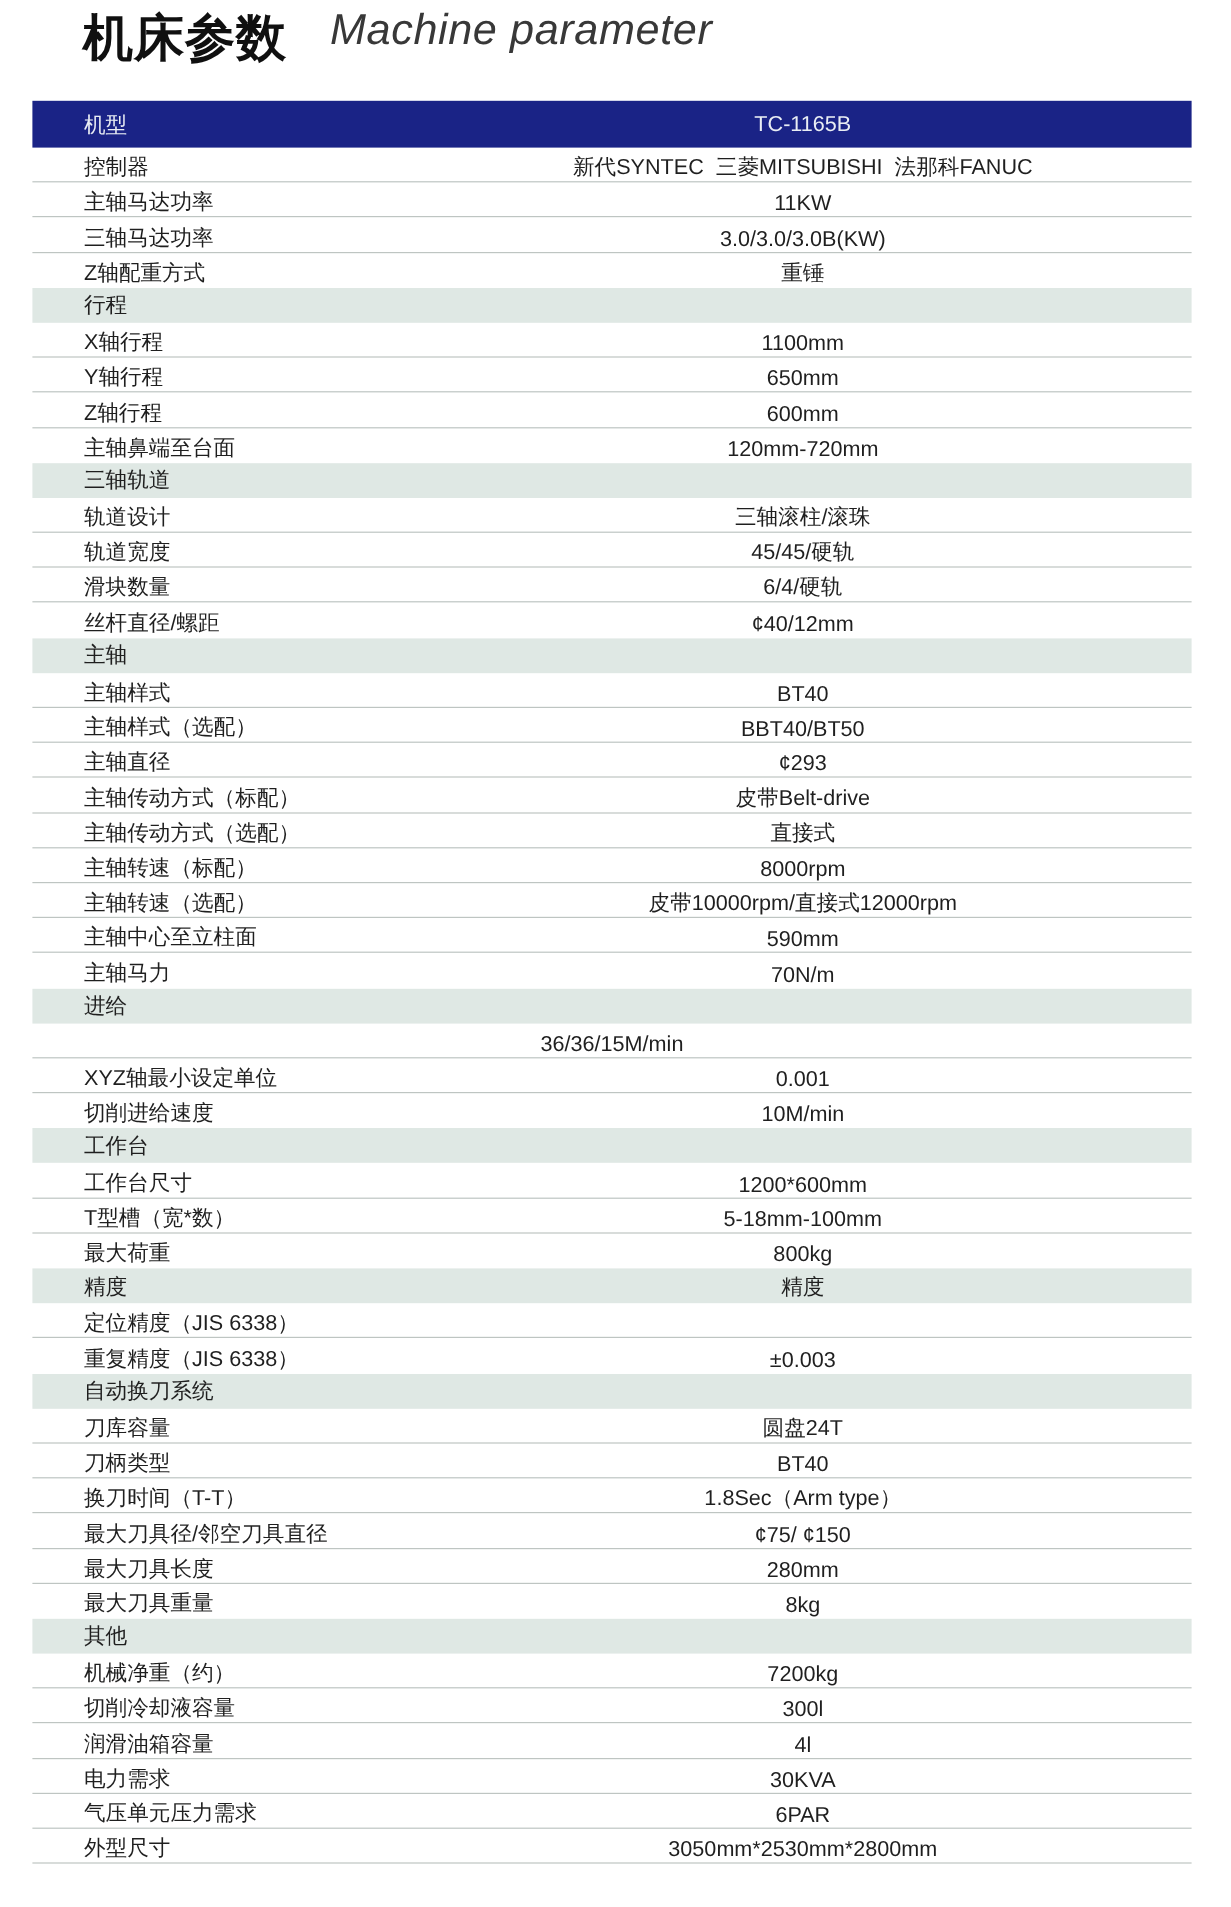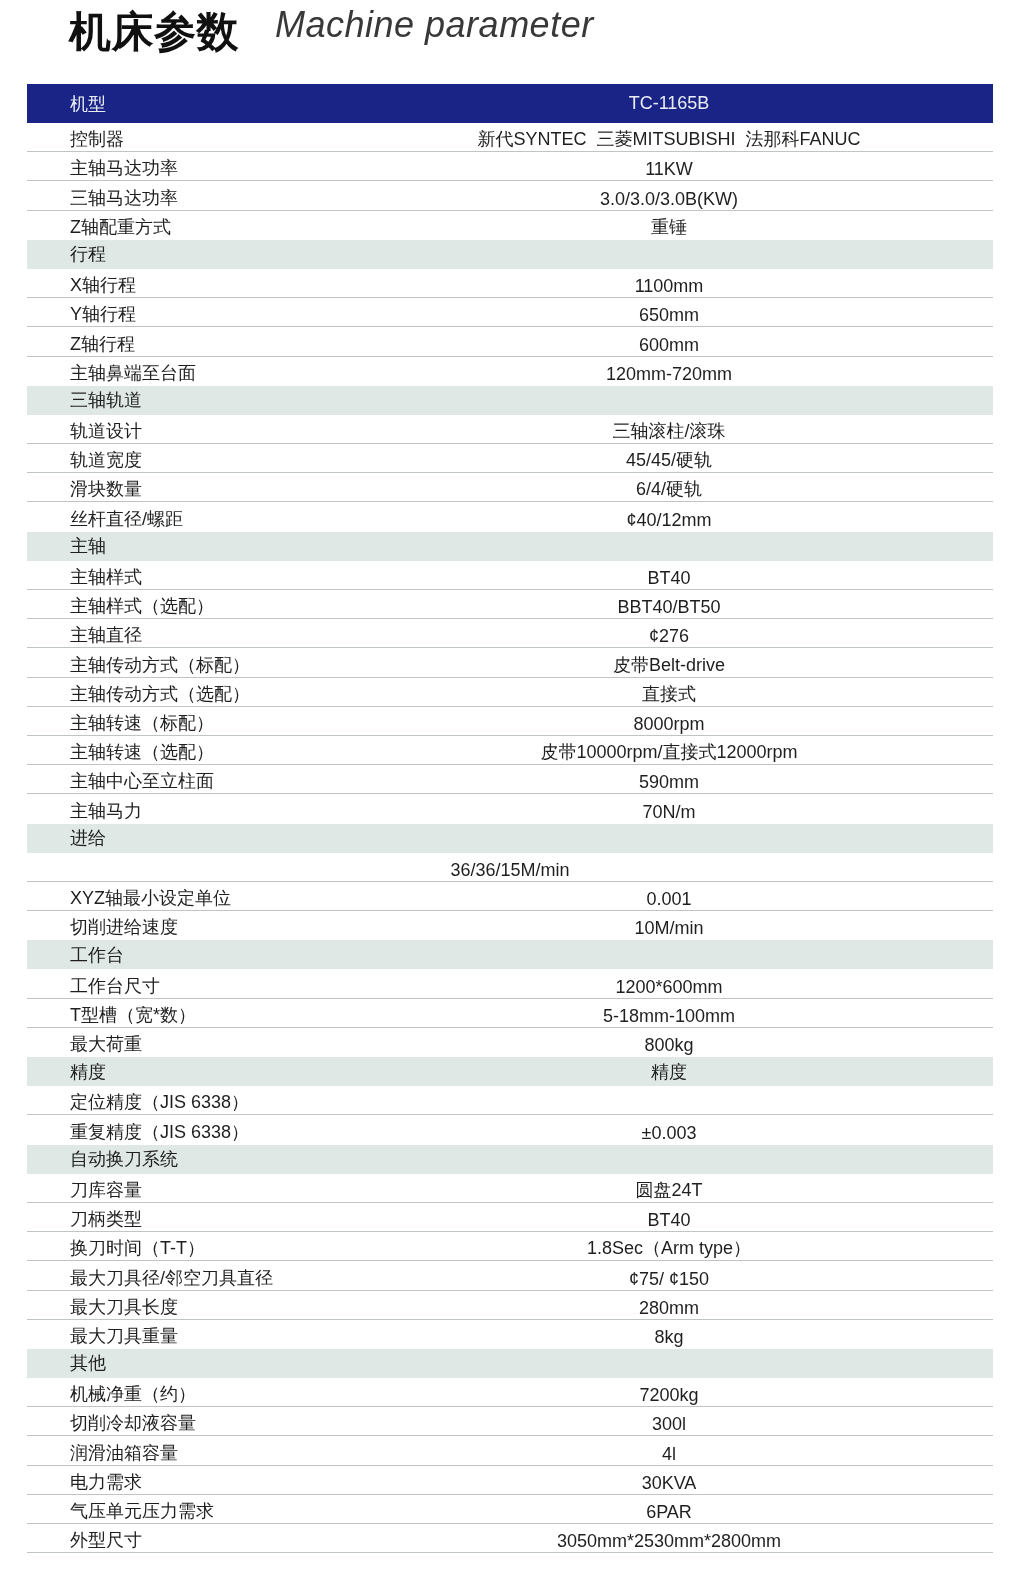--- a/index.html
+++ b/index.html
@@ -152,21 +152,21 @@
       <div class="row data-row">
     <div class="cell label">主轴样式</div>
     <div class="cell value">BT40</div>
   </div>
       <div class="row data-row">
     <div class="cell label">主轴样式（选配）</div>
     <div class="cell value">BBT40/BT50</div>
   </div>
       <div class="row data-row">
     <div class="cell label">主轴直径</div>
-    <div class="cell value">¢276</div>
+    <div class="cell value">¢293</div>
   </div>
       <div class="row data-row">
     <div class="cell label">主轴传动方式（标配）</div>
     <div class="cell value">皮带Belt-drive</div>
   </div>
       <div class="row data-row">
     <div class="cell label">主轴传动方式（选配）</div>
     <div class="cell value">直接式</div>
   </div>
       <div class="row data-row">

